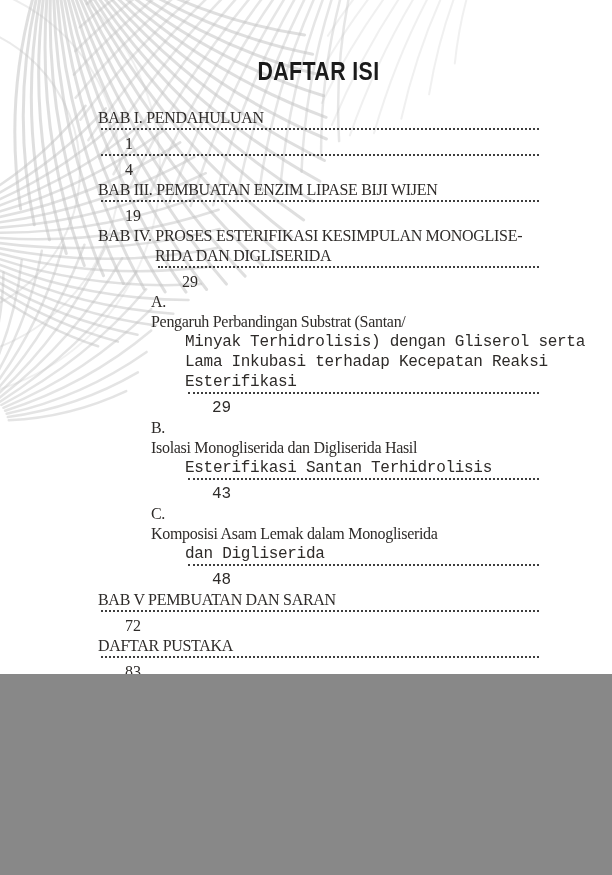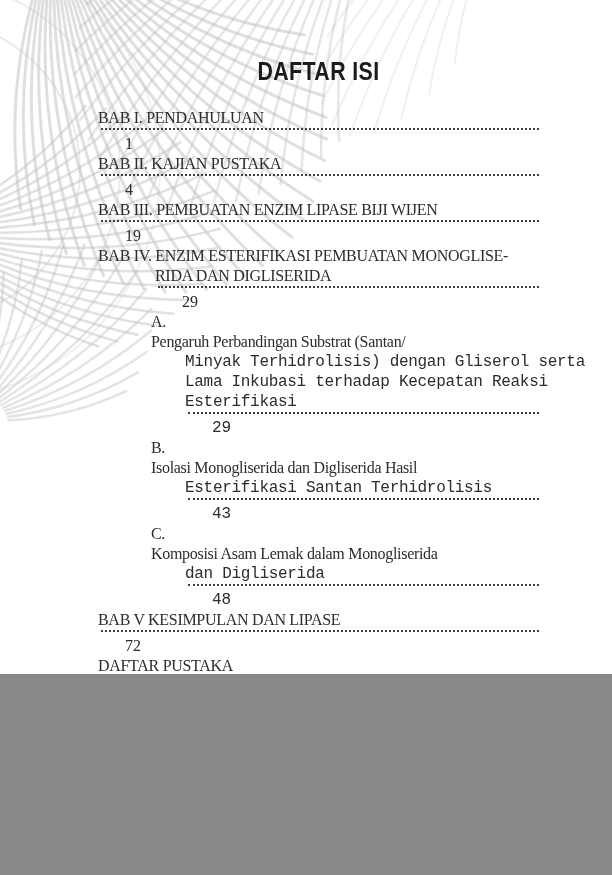--- a/index.html
+++ b/index.html
@@ -177,31 +177,30 @@
   <div class="content">
     <div class="doc-title">DAFTAR ISI</div>
 
     <div class="toc">
         <div class="toc-row lvl0">
           <span class="label">BAB I. PENDAHULUAN</span>
           <span class="dots"></span>
           <span class="num">1</span>
         </div>
         <div class="toc-row lvl0">
-          <span class="label">BAB II. KAJIAN PUSTAKA</span>
           <span class="dots"></span>
           <span class="num">4</span>
         </div>
         <div class="toc-row lvl0">
           <span class="label">BAB III. PEMBUATAN ENZIM LIPASE BIJI WIJEN</span>
           <span class="dots"></span>
           <span class="num">19</span>
         </div>
         <div class="toc-row lvl0">
-          <span class="label">BAB IV. ENZIM ESTERIFIKASI PEMBUATAN MONOGLISE-</span>
+          <span class="label">BAB IV. PROSES ESTERIFIKASI KESIMPULAN MONOGLISE-</span>
         </div>
         <div class="toc-row lvl1">
           <span class="label">RIDA DAN DIGLISERIDA</span>
           <span class="dots"></span>
           <span class="num">29</span>
         </div>
         <div class="toc-row lvl2">
           <span class="letter">A.</span>
           <span class="label">Pengaruh Perbandingan Substrat (Santan/</span>
         </div>
@@ -228,21 +227,21 @@
         <div class="toc-row lvl2">
           <span class="letter">C.</span>
           <span class="label">Komposisi Asam Lemak dalam Monogliserida</span>
         </div>
         <div class="toc-row lvl3">
           <span class="label">dan Digliserida</span>
           <span class="dots"></span>
           <span class="num">48</span>
         </div>
         <div class="toc-row lvl0">
-          <span class="label">BAB V KESIMPULAN DAN LIPASE</span>
+          <span class="label">BAB V PEMBUATAN DAN SARAN</span>
           <span class="dots"></span>
           <span class="num">72</span>
         </div>
         <div class="toc-row lvl0">
           <span class="label">DAFTAR PUSTAKA</span>
           <span class="dots"></span>
           <span class="num">83</span>
         </div>
       </div>
   </div>

